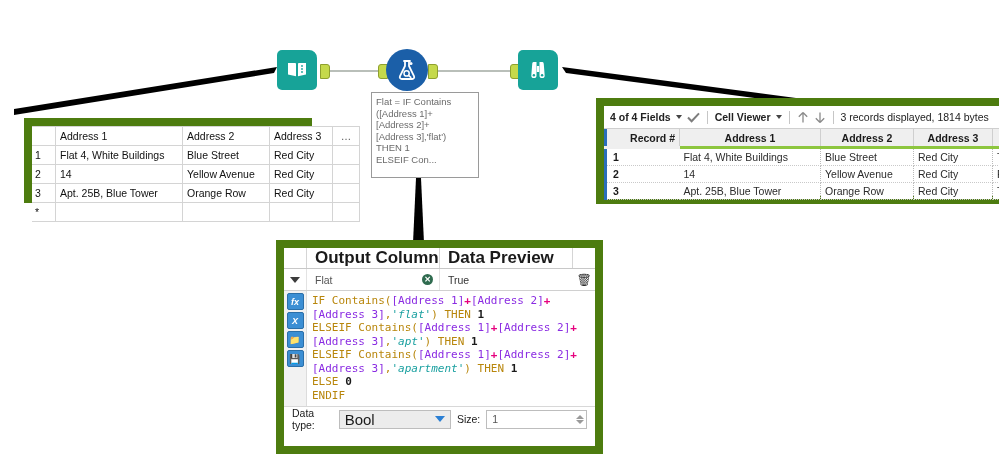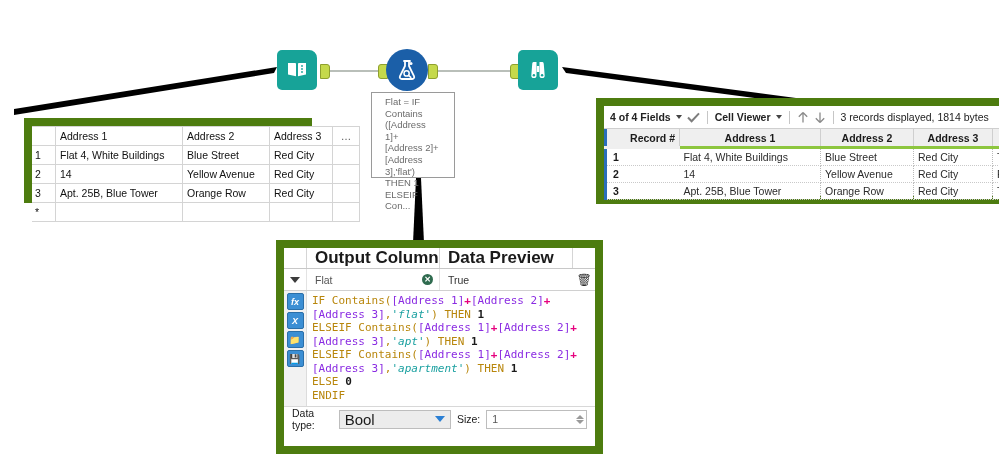--- a/index.html
+++ b/index.html
@@ -50,23 +50,23 @@
   .rp-table td{border-right:1px dotted #b9b9b9;border-bottom:1px dotted #c9c9c9;
                padding:0 4px;height:16px;font-size:10.5px;color:#2b2b2b;white-space:nowrap;
                overflow:hidden;background:#fff;}
   .rp-table td.recnum{font-weight:bold;color:#1a1a1a;border-right:none;padding-left:6px;
                border-left:3px solid #2a6ebb;}
   .rp-table th.recnum{border-left:3px solid #2a6ebb;}
   .col-rec{width:62px;} .col-a1{width:132px;} .col-a2{width:84px;}
   .col-a3{width:70px;} .col-flat{width:50px;}
 
   
-  #tooltip{position:absolute;left:371px;top:92px;width:84px;height:86px;background:#fff;
+  #tooltip{position:absolute;left:371px;top:92px;width:108px;height:86px;background:#fff;
            border:1px solid #9a9a9a;font-size:9.5px;line-height:11.6px;color:#6b6b6b;
-           padding:3px 13px;box-sizing:border-box;}
+           padding:3px 4px;box-sizing:border-box;}
 
   
   #formula{left:256px;top:240px;width:327px;height:214px;}
   .fe-head{display:flex;height:20px;align-items:stretch;background:#fff;
            border-bottom:1px solid #c8c8c8;font-size:17px;font-weight:bold;color:#1a1a1a;}
   .fe-head .h-gut{width:22px;border-right:1px solid #d5d5d5;}
   .fe-head .h-out{width:124px;border-right:1px solid #d5d5d5;display:flex;align-items:center;padding-left:8px;}
   .fe-head .h-prev{flex:1;display:flex;align-items:center;padding-left:8px;border-right:1px solid #d5d5d5;}
   .fe-head .h-end{width:22px;}
 

